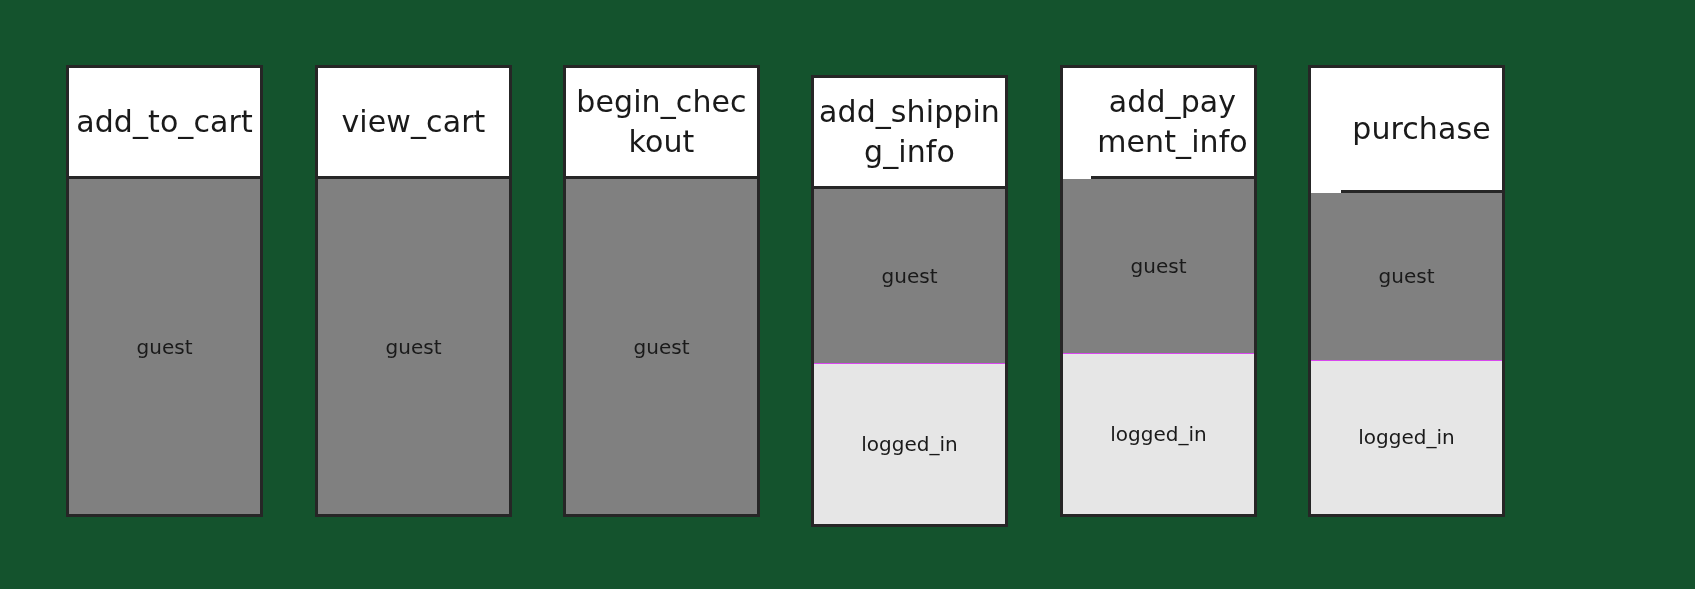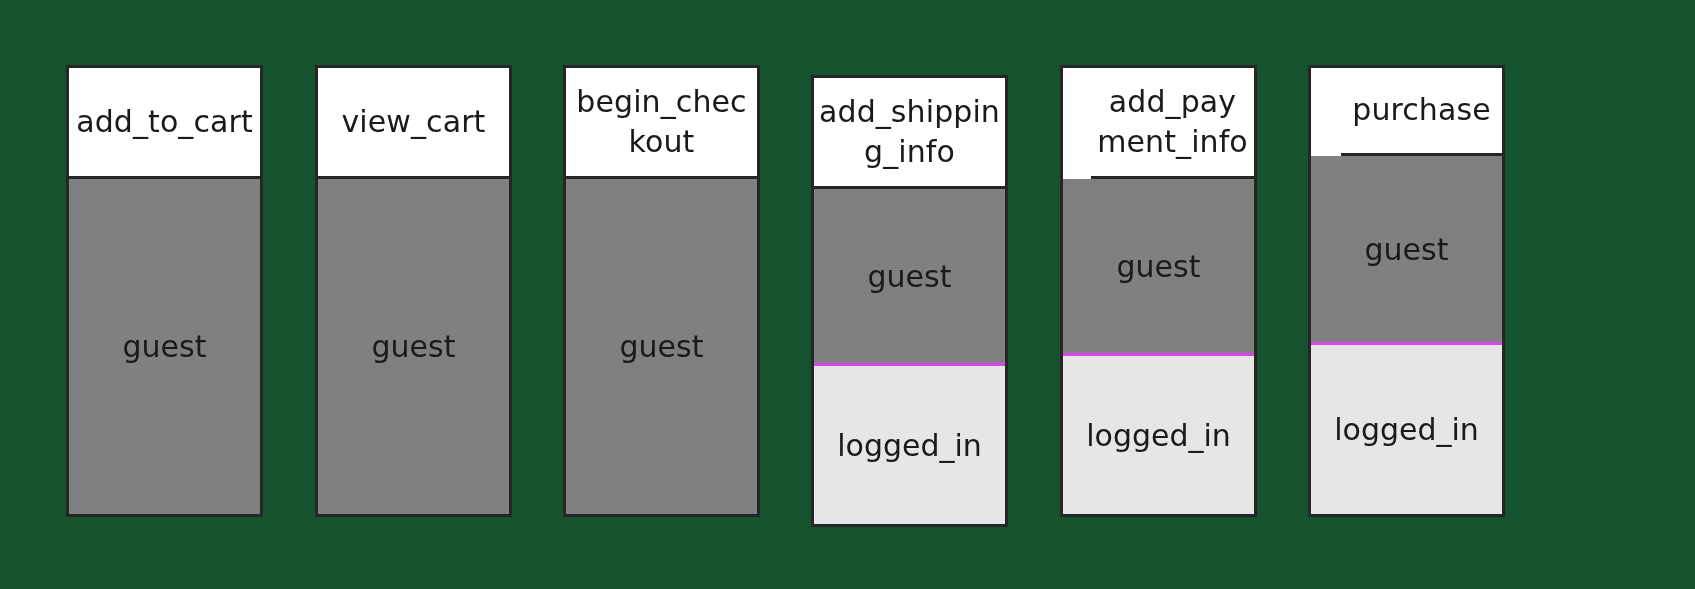--- a/index.html
+++ b/index.html
@@ -56,32 +56,32 @@
     display: flex;
     flex-direction: column;
   }
 
   .segment {
     box-sizing: border-box;
     display: flex;
     align-items: center;
     justify-content: center;
     text-align: center;
-    font-size: 30px;
+    font-size: 20px;
     color: #1a1a1a;
     overflow: hidden;
   }
 
   .segment.seg-guest {
     background: #808080;
   }
 
   .segment.seg-logged_in {
     background: #e6e6e6;
-    border-top: 3px solid #d946ef;
+    border-top: 1px solid #d946ef;
   }
 
   .segment-label {
     display: block;
     pointer-events: none;
   }
 </style>
 </head>
 <body>
 
@@ -126,21 +126,21 @@
       <div class="col-segments">
         <div class="segment seg-guest" style="flex: 0 0 52%; background: rgb(128, 128, 128);">
           <span class="segment-label">guest</span>
         </div>
         <div class="segment seg-logged_in" style="flex: 0 0 48%; background: rgb(230, 230, 230);">
           <span class="segment-label">logged_in</span>
         </div>
       </div>
     </div>
     <div class="funnel-column" style="left: 1308px; width: 197px; top: 65px; height: 452px;">
-      <div class="col-header" style="height: 88px; margin-left: 30px;">purchase</div>
+      <div class="col-header" style="height: 125px; margin-left: 30px;">purchase</div>
       <div class="col-segments">
         <div class="segment seg-guest" style="flex: 0 0 52%; background: rgb(128, 128, 128);">
           <span class="segment-label">guest</span>
         </div>
         <div class="segment seg-logged_in" style="flex: 0 0 48%; background: rgb(230, 230, 230);">
           <span class="segment-label">logged_in</span>
         </div>
       </div>
     </div>
   </div>

